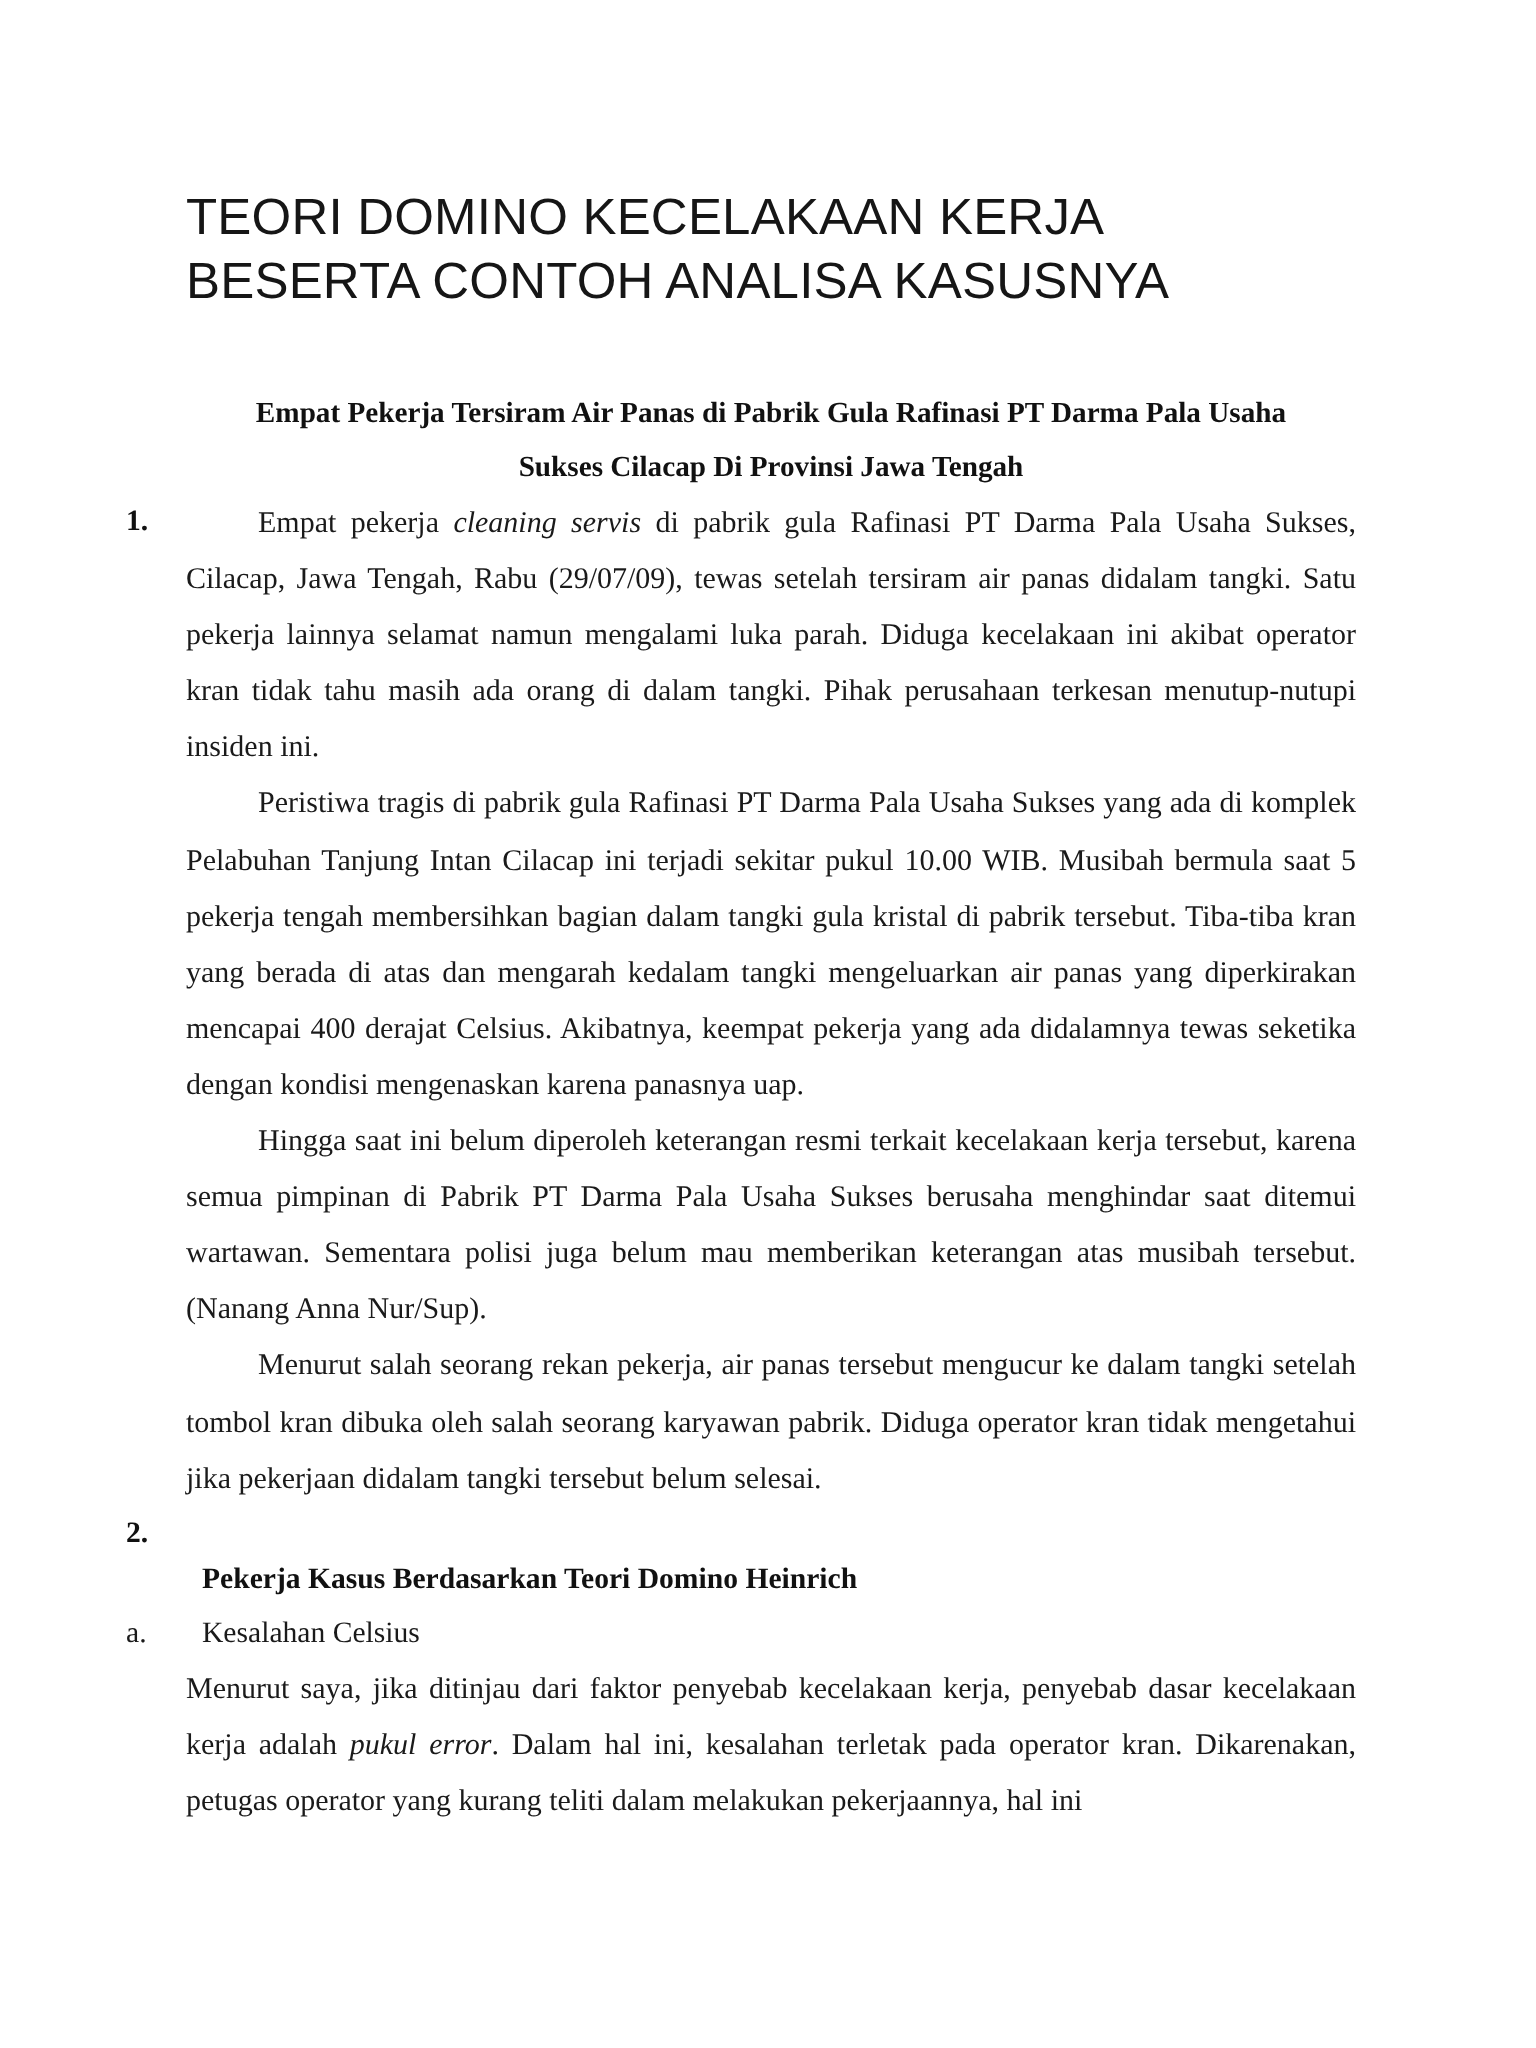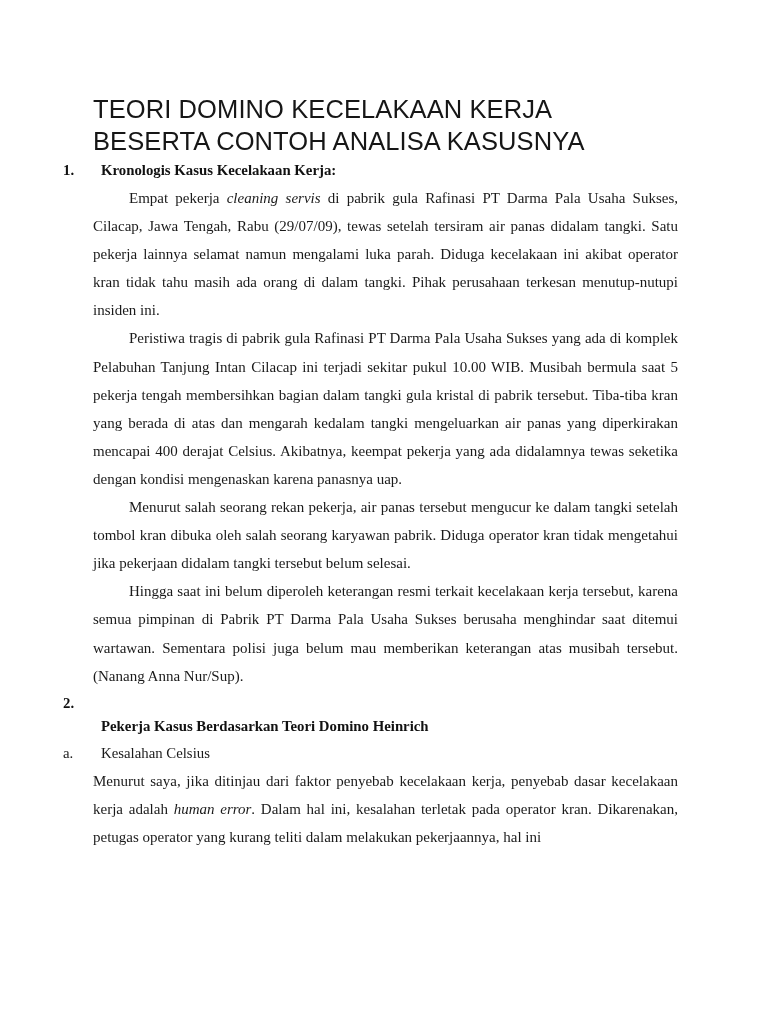--- a/index.html
+++ b/index.html
@@ -116,37 +116,38 @@
 </style>
 </head>
 <body>
 
 <div class="page">
   <div class="content">
 
     <h1 class="doc-title">TEORI DOMINO KECELAKAAN KERJA
 BESERTA CONTOH ANALISA KASUSNYA</h1>
 
+    <p class="doc-subtitle">Empat Pekerja Tersiram Air Panas di Pabrik Gula Rafinasi PT Darma Pala Usaha
+Sukses Cilacap Di Provinsi Jawa Tengah</p>
 
     <h2 class="num-heading">
       <span class="marker">1.</span>
-      <span>Kronologis Kasus Kecelakaan Kerja:</span>
     </h2>
 
     <p class="body-par indent">Empat pekerja <em>cleaning servis</em> di pabrik gula Rafinasi PT Darma Pala Usaha Sukses, Cilacap, Jawa Tengah, Rabu (29/07/09), tewas setelah tersiram air panas didalam tangki. Satu pekerja lainnya selamat namun mengalami luka parah. Diduga kecelakaan ini akibat operator kran tidak tahu masih ada orang di dalam tangki. Pihak perusahaan terkesan menutup-nutupi insiden ini.</p>
     <p class="body-par indent">Peristiwa tragis di pabrik gula Rafinasi PT Darma Pala Usaha Sukses yang ada di komplek Pelabuhan Tanjung Intan Cilacap ini terjadi sekitar pukul 10.00 WIB. Musibah bermula saat 5 pekerja tengah membersihkan bagian dalam tangki gula kristal di pabrik tersebut. Tiba-tiba kran yang berada di atas dan mengarah kedalam tangki mengeluarkan air panas yang diperkirakan mencapai 400 derajat Celsius. Akibatnya, keempat pekerja yang ada didalamnya tewas seketika dengan kondisi mengenaskan karena panasnya uap.</p>
+    <p class="body-par indent">Hingga saat ini belum diperoleh keterangan resmi terkait kecelakaan kerja tersebut, karena semua pimpinan di Pabrik PT Darma Pala Usaha Sukses berusaha menghindar saat ditemui wartawan. Sementara polisi juga belum mau memberikan keterangan atas musibah tersebut. (Nanang Anna Nur/Sup).</p>
     <p class="body-par indent">Menurut salah seorang rekan pekerja, air panas tersebut mengucur ke dalam tangki setelah tombol kran dibuka oleh salah seorang karyawan pabrik. Diduga operator kran tidak mengetahui jika pekerjaan didalam tangki tersebut belum selesai.</p>
-    <p class="body-par indent">Hingga saat ini belum diperoleh keterangan resmi terkait kecelakaan kerja tersebut, karena semua pimpinan di Pabrik PT Darma Pala Usaha Sukses berusaha menghindar saat ditemui wartawan. Sementara polisi juga belum mau memberikan keterangan atas musibah tersebut. (Nanang Anna Nur/Sup).</p>
 
     <h2 class="num-heading sec2">
       <span class="marker">2.</span>
       <span>Pekerja Kasus Berdasarkan Teori Domino Heinrich</span>
     </h2>
 
     <h3 class="alpha-heading">
       <span class="marker">a.</span>
       <span>Kesalahan Celsius</span>
     </h3>
 
-    <p class="body-par flush">Menurut saya, jika ditinjau dari faktor penyebab kecelakaan kerja, penyebab dasar kecelakaan kerja adalah <em>human error</em>. Dalam hal ini, kesalahan terletak pada operator kran. Dikarenakan, petugas operator yang kurang teliti dalam melakukan pekerjaannya, hal ini</p>
+    <p class="body-par flush">Menurut saya, jika ditinjau dari faktor penyebab kecelakaan kerja, penyebab dasar kecelakaan kerja adalah <em>pukul error</em>. Dalam hal ini, kesalahan terletak pada operator kran. Dikarenakan, petugas operator yang kurang teliti dalam melakukan pekerjaannya, hal ini</p>
 
   </div>
 </div>
 
 </body></html>

